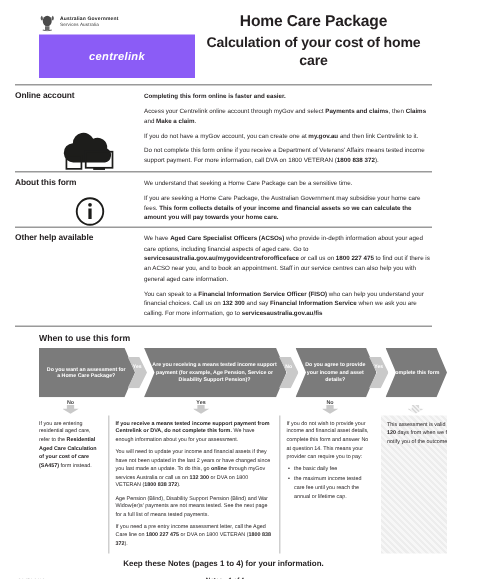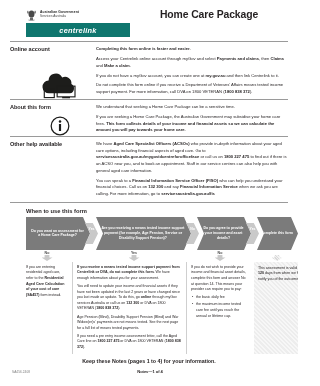--- a/index.html
+++ b/index.html
@@ -13,21 +13,21 @@
   .page{position:relative;width:298px;height:386px;}
 
   
   .header{display:flex;align-items:flex-start;padding:8px 10px 0 26px;}
   .brand{width:104px;flex:0 0 104px;}
   .crest-row{display:flex;align-items:center;gap:3px;height:13px;}
   .crest{width:11px;height:12px;flex:0 0 11px;}
   .gov-txt{line-height:1.05;}
   .gov-txt .l1{font-size:3.3px;font-weight:bold;letter-spacing:.12px;color:#1a1a1a;}
   .gov-txt .l2{font-size:3.1px;color:#3a3a3a;letter-spacing:.08px;}
-  .cl-bar{margin-top:2px;background:#0f766e;height:14px;display:flex;align-items:center;justify-content:center;}
+  .cl-bar{margin-top:2px;background:#8b5cf6;height:29px;display:flex;align-items:center;justify-content:center;}
   .cl-bar span{color:#fff;font-size:7.4px;font-style:italic;font-weight:bold;letter-spacing:.25px;}
   .titles{flex:1;text-align:center;padding-top:1px;}
   .t1{font-size:10.4px;font-weight:bold;letter-spacing:-.1px;line-height:1.18;}
   .t2{font-size:9.4px;font-weight:bold;letter-spacing:-.1px;line-height:1.22;margin-top:1px;}
 
   
   .rule{border-top:.6px solid #9a9a9a;margin:0 10px;}
   .sec{display:flex;padding:4px 10px 4px 10px;}
   .sec .lbl{width:66px;flex:0 0 66px;font-size:5.6px;font-weight:bold;letter-spacing:-.05px;padding-right:4px;}
   .sec .body{flex:1;font-size:4.15px;line-height:1.62;padding-left:16px;}
@@ -98,20 +98,21 @@
           <div class="l1">Australian Government</div>
           <div class="l2">Services Australia</div>
         </div>
       </div>
       <div class="cl-bar">
         <span>centrelink</span>
       </div>
     </div>
     <div class="titles">
       <div class="t1">Home Care Package</div>
+      <div class="t2">Calculation of your cost of home care</div>
     </div>
   </div>
 
   <div class="rule" style="margin-top:4px"></div>
 
   <div class="sec">
     <div class="lbl">Online account</div>
     <div style="width:0"></div>
     <div class="body">
       <p><b>Completing this form online is faster and easier.</b></p>

